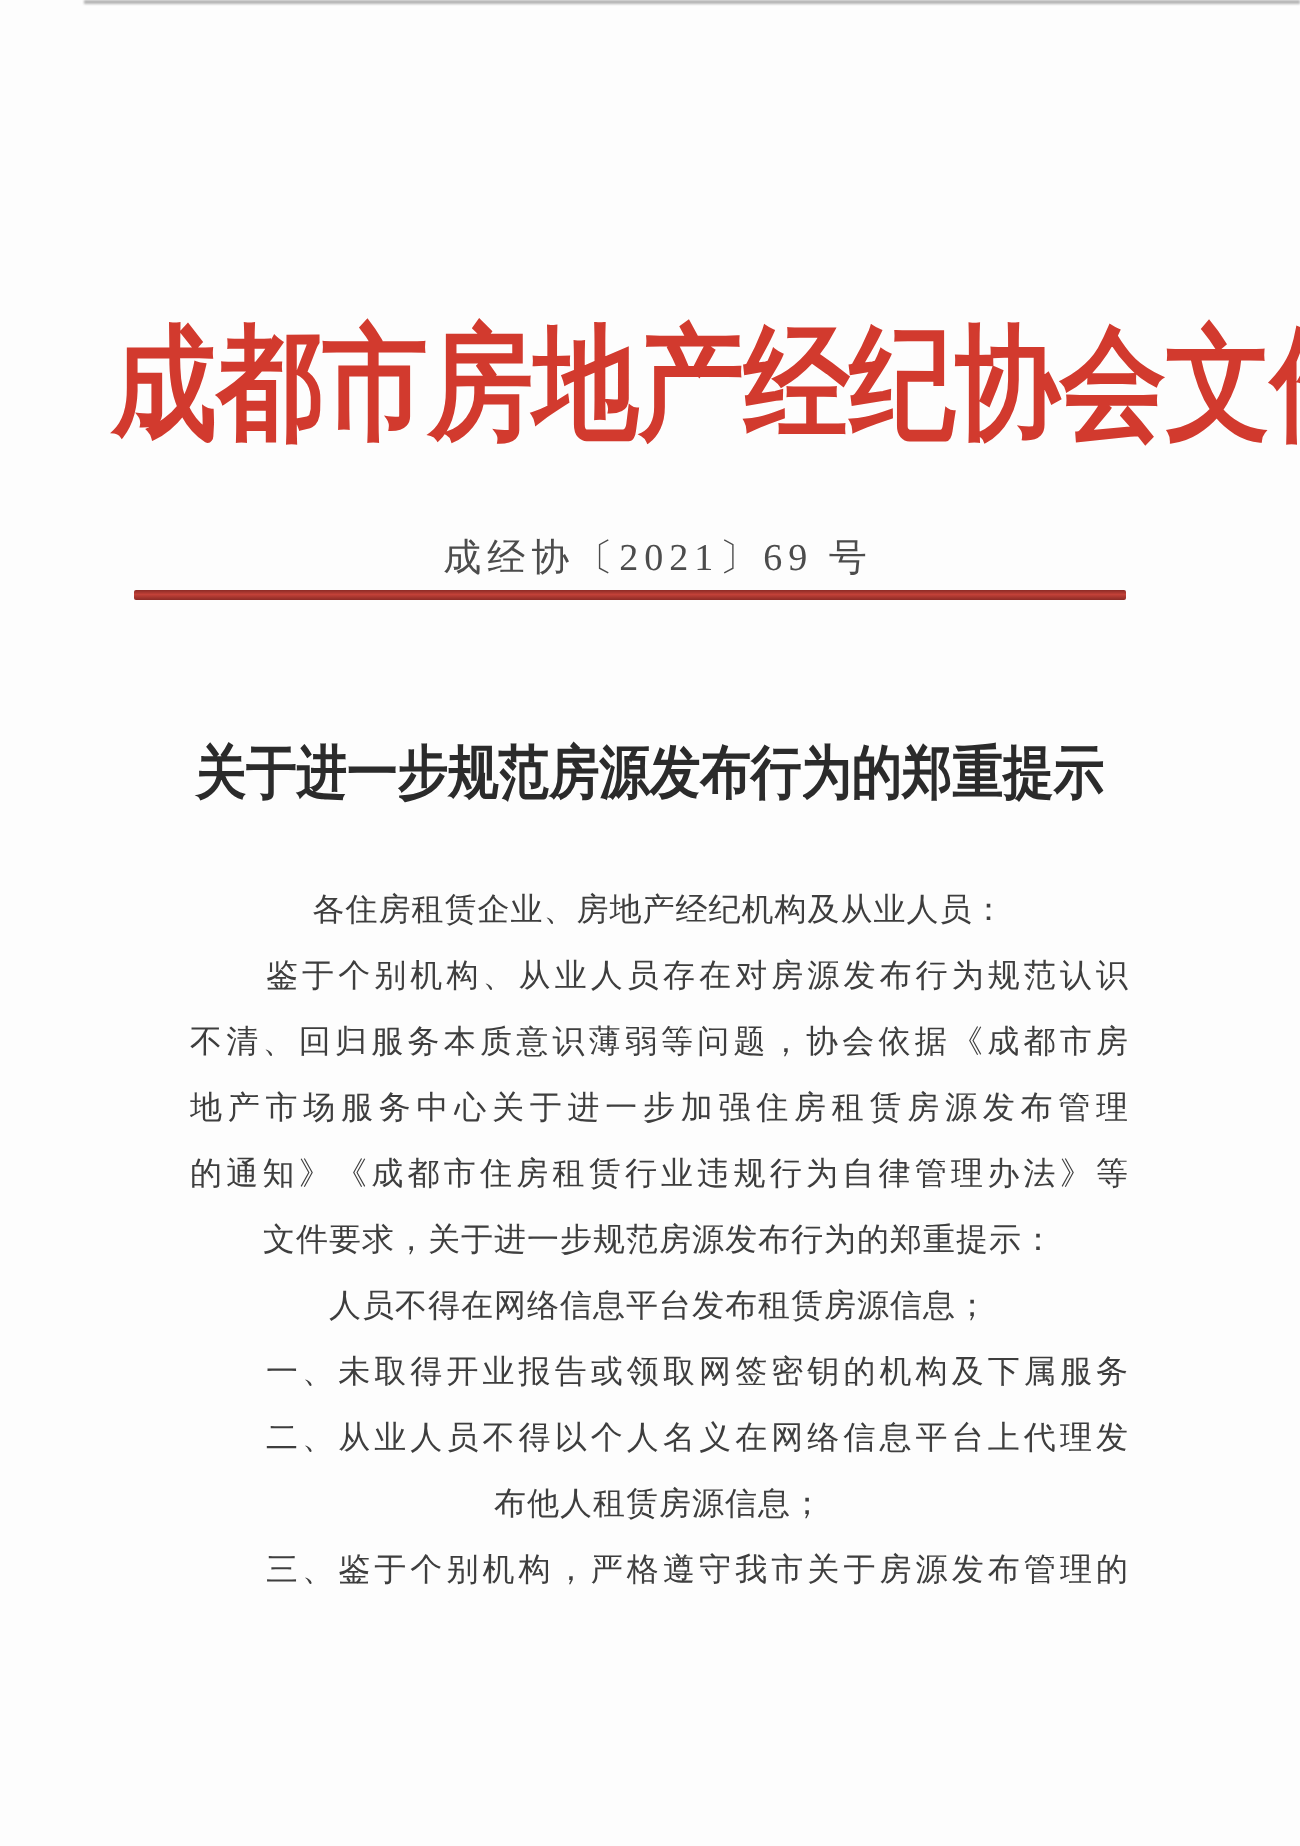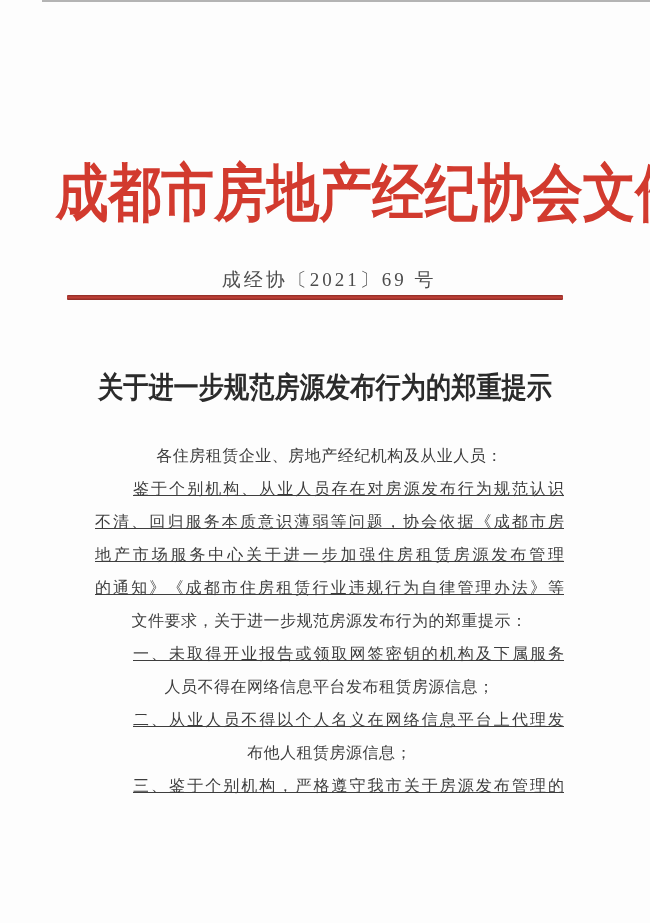--- a/index.html
+++ b/index.html
@@ -98,21 +98,20 @@
     overflow: hidden;
     letter-spacing: 0.5px;
     white-space: nowrap;
     text-align: center;
   }
   .body-line.j {
     text-align: justify;
     text-align-last: justify;
     letter-spacing: 0;
     white-space: normal;
-    text-decoration: underline;
   }
   .body-line.indent {
     text-indent: 38px;
   }
 </style>
 </head>
 <body>
 
 <div class="page">
 
@@ -130,20 +129,20 @@
     <span class="squeeze">关于进一步规范房源发布行为的郑重提示</span>
   </div>
 
   <div class="doc-body">
     <div class="body-line">各住房租赁企业、房地产经纪机构及从业人员：</div>
     <div class="body-line j indent">鉴于个别机构、从业人员存在对房源发布行为规范认识</div>
     <div class="body-line j">不清、回归服务本质意识薄弱等问题，协会依据《成都市房</div>
     <div class="body-line j">地产市场服务中心关于进一步加强住房租赁房源发布管理</div>
     <div class="body-line j">的通知》《成都市住房租赁行业违规行为自律管理办法》等</div>
     <div class="body-line">文件要求，关于进一步规范房源发布行为的郑重提示：</div>
+    <div class="body-line">人员不得在网络信息平台发布租赁房源信息；</div>
     <div class="body-line j indent">一、未取得开业报告或领取网签密钥的机构及下属服务</div>
-    <div class="body-line">人员不得在网络信息平台发布租赁房源信息；</div>
     <div class="body-line j indent">二、从业人员不得以个人名义在网络信息平台上代理发</div>
     <div class="body-line">布他人租赁房源信息；</div>
     <div class="body-line j indent">三、鉴于个别机构，严格遵守我市关于房源发布管理的</div>
   </div>
 
 </div>
 
 </body></html>

